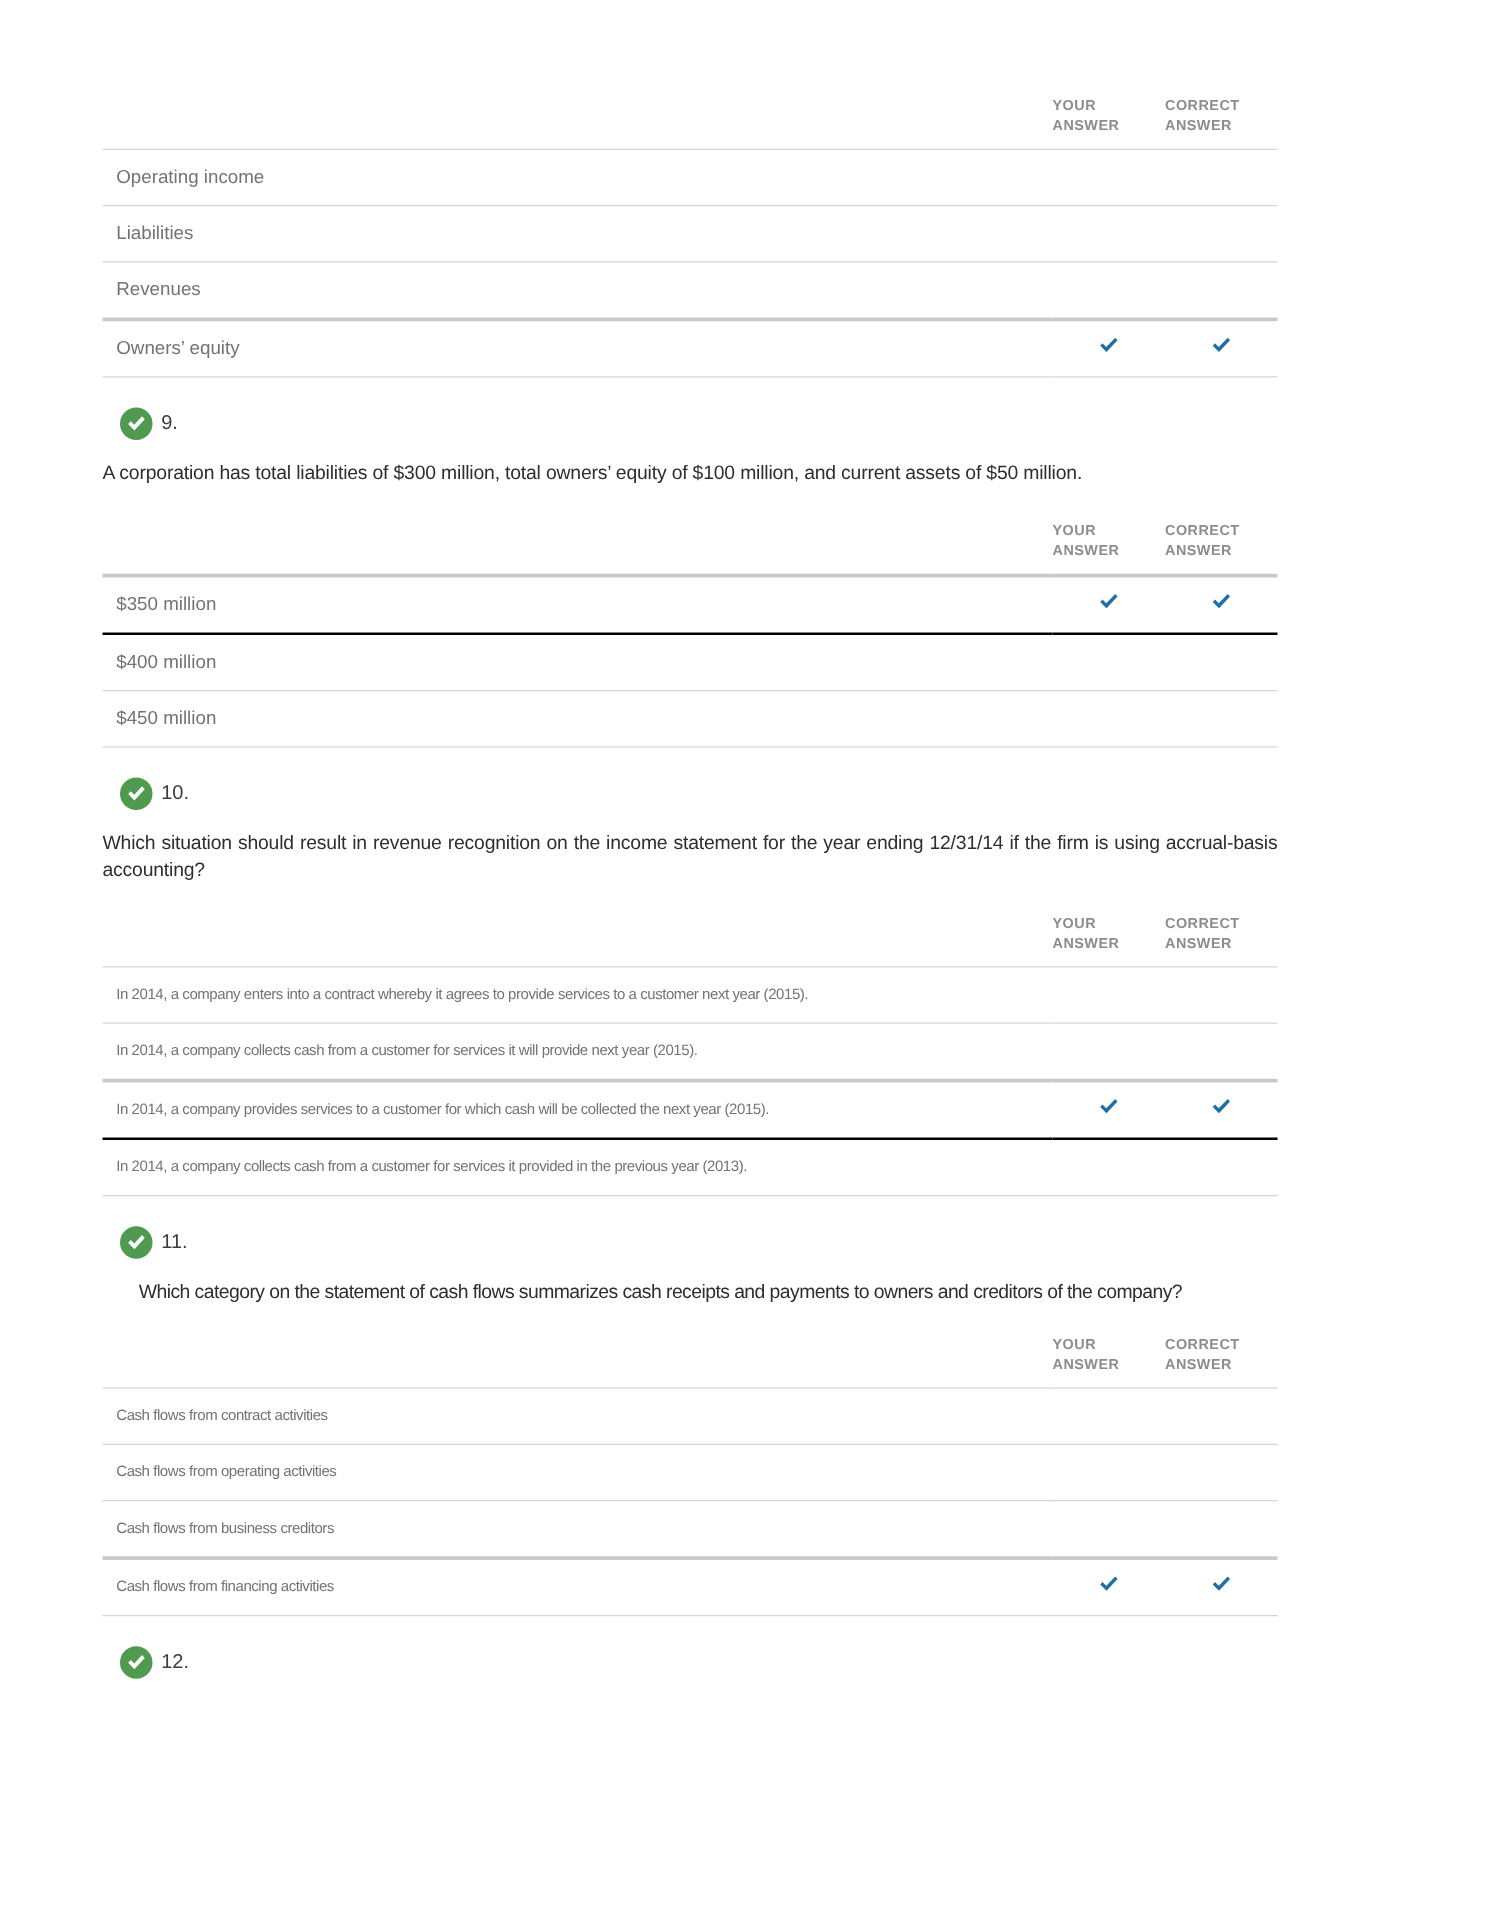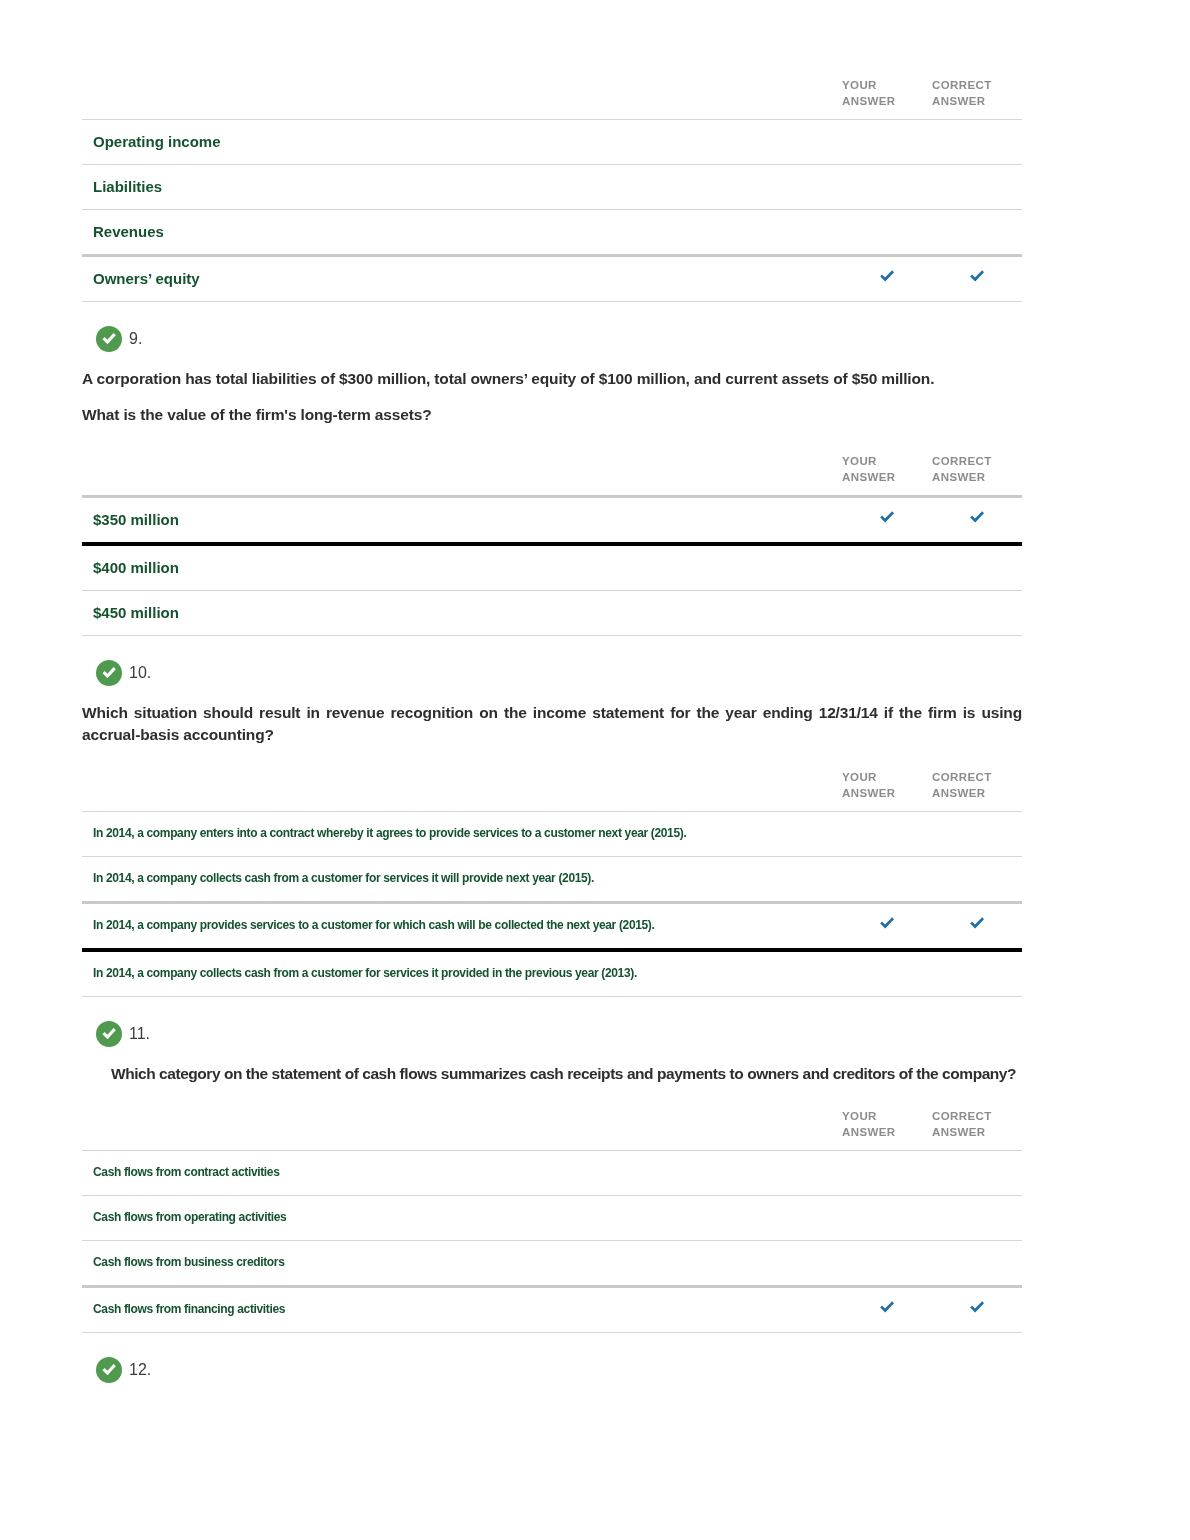--- a/index.html
+++ b/index.html
@@ -51,31 +51,30 @@
     border-top: 1px solid #d6d6d6;
     border-bottom: 1px solid #d6d6d6;
     padding: 0;
     height: 44px;
     vertical-align: middle;
   }
   .answer-table tbody tr.selected td {
     border-top: 3px solid #c9c9c9;
   }
   .answer-table tbody tr.selected + tr td {
-    border-top: 4px solid #000000;
+    border-top: 2px solid #000000;
   }
 
   .opt-text {
     display: block;
     padding: 0 0 0 11px;
     font-size: 15px;
-    color: #14532d;
+    color: #737373;
     line-height: 1.3;
     font-family: "Liberation Sans", sans-serif;
-    font-weight: bold;
   }
   .opt-text.narrow {
     font-size: 12px;
     letter-spacing: -0.35px;
   }
   .mark-cell { text-align: center; }
 
   .tick {
     display: inline-block;
     width: 18px;
@@ -108,21 +107,21 @@
   .qnum {
     font-size: 16px;
     color: #3c3c3c;
     font-family: "Liberation Sans", sans-serif;
   }
 
   .qtext {
     margin: 16px 0 0 0;
     width: 940px;
     font-size: 15.5px;
-    font-weight: bold;
+    font-weight: normal;
     color: #2e2e2e;
     line-height: 1.42;
     text-align: justify;
     letter-spacing: -0.15px;
     font-family: "Liberation Sans", sans-serif;
   }
   .qtext.sub { margin-top: 14px; }
   .qtext.tight { letter-spacing: -0.45px; margin-left: 29px; }
 
   .tbl-wrap { margin-top: 28px; }
@@ -196,21 +195,20 @@
 
   <div class="qhead">
     <span class="badge">
       <svg viewBox="0 0 26 26" width="26" height="26">
           <path d="M6.5 13.2 L8.6 10.9 L11.4 13.7 L17.6 7.0 L19.8 9.3 L11.5 18.3 Z" fill="#ffffff"></path>
         </svg>
     </span>
     <span class="qnum">9.</span>
   </div>
   <div class="qtext">A corporation has total liabilities of $300 million, total owners’ equity of $100 million, and current assets  of  $50  million.</div>
-  <div class="qtext sub">What is the value of the firm's long-term assets?</div>
 
   <div class="tbl-wrap">
     <table class="answer-table">
       <colgroup>
           <col class="c-opt">
           <col class="c-your">
           <col class="c-corr">
         </colgroup>
       <thead>
         <tr>

